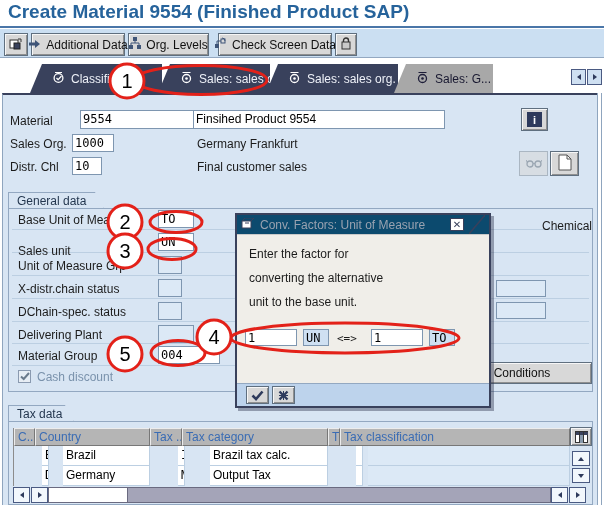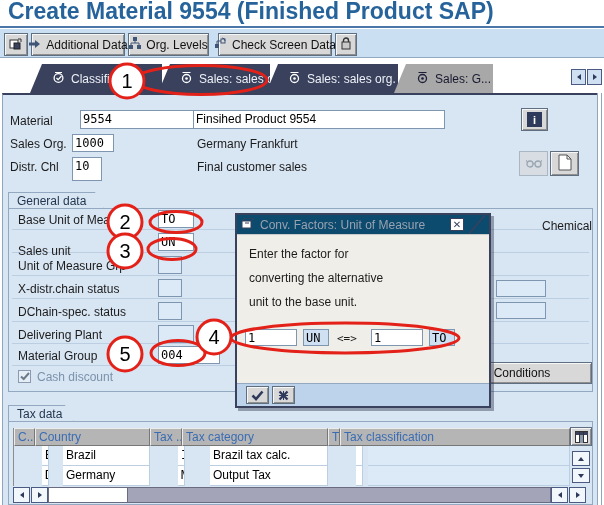--- a/index.html
+++ b/index.html
@@ -52,21 +52,21 @@
   .arrow-btn{position:absolute;background:#f2f7fc;border:1px solid #4a5a82;display:flex;
              align-items:center;justify-content:center;box-sizing:border-box;}
   .mono{font-family:"DejaVu Sans Mono",monospace;}
   #annot{position:absolute;left:0;top:0;z-index:10;pointer-events:none;}
 </style>
 </head>
 <body>
 
 <div id="screen">
 
-  <div class="lbl" style="left:8px;top:4px;font-size:23px;font-weight:bold;color:#26639b;">Create Material 9554 (Finished Product SAP)</div>
+  <div class="lbl" style="left:8px;top:4px;font-size:19px;font-weight:bold;color:#26639b;">Create Material 9554 (Finished Product SAP)</div>
   <div class="abs" style="left:0;top:26px;width:604px;height:2px;background:#4a76a8;"></div>
 
   <div class="toolbar">
     <div class="btn3d" style="left:4px;top:4px;width:24px;height:23px;">
       <span>
         <svg width="14" height="14" viewBox="0 0 14 14">
             <rect x="1" y="4" width="8" height="8" fill="#fff" stroke="#333"></rect>
             <rect x="5" y="7" width="6" height="6" fill="#39415c" stroke="#222"></rect>
             <path d="M9 3 h3 v3" fill="none" stroke="#333"></path>
           </svg>
@@ -169,21 +169,21 @@
   <div class="inp" style="left:193px;top:110px;width:252px;height:19px;font-family:'Liberation Sans',sans-serif;">Finsihed Product 9554</div>
   <div class="btn3d" style="left:521px;top:108px;width:27px;height:23px;">
     <span style="display:flex;width:15px;height:15px;background:#2e3a5c;color:#fff;align-items:center;justify-content:center;font-weight:bold;font-size:11px;">i</span>
   </div>
 
   <div class="lbl" style="left:10px;top:137px;">Sales Org.</div>
   <div class="inp" style="left:72px;top:134px;width:42px;height:18px;">1000</div>
   <div class="lbl" style="left:197px;top:137px;">Germany Frankfurt</div>
 
   <div class="lbl" style="left:10px;top:160px;">Distr. Chl</div>
-  <div class="inp" style="left:72px;top:157px;width:30px;height:24px;">10</div>
+  <div class="inp" style="left:72px;top:157px;width:30px;height:18px;">10</div>
   <div class="lbl" style="left:197px;top:160px;">Final customer sales</div>
 
   <div class="btn3d" style="left:519px;top:151px;width:29px;height:25px;background:#d7dde3;border-color:#aab6c2;box-shadow:none;">
     <span>
       <svg width="16" height="10" viewBox="0 0 16 10">
           <circle cx="4" cy="6" r="3" fill="none" stroke="#9aa6b2" stroke-width="1.3"></circle>
           <circle cx="12" cy="6" r="3" fill="none" stroke="#9aa6b2" stroke-width="1.3"></circle>
           <path d="M7 6 q1 -1.5 2 0 M1.2 4 L0 2 M14.8 4 L16 2" stroke="#9aa6b2" fill="none"></path>
         </svg>
     </span>

